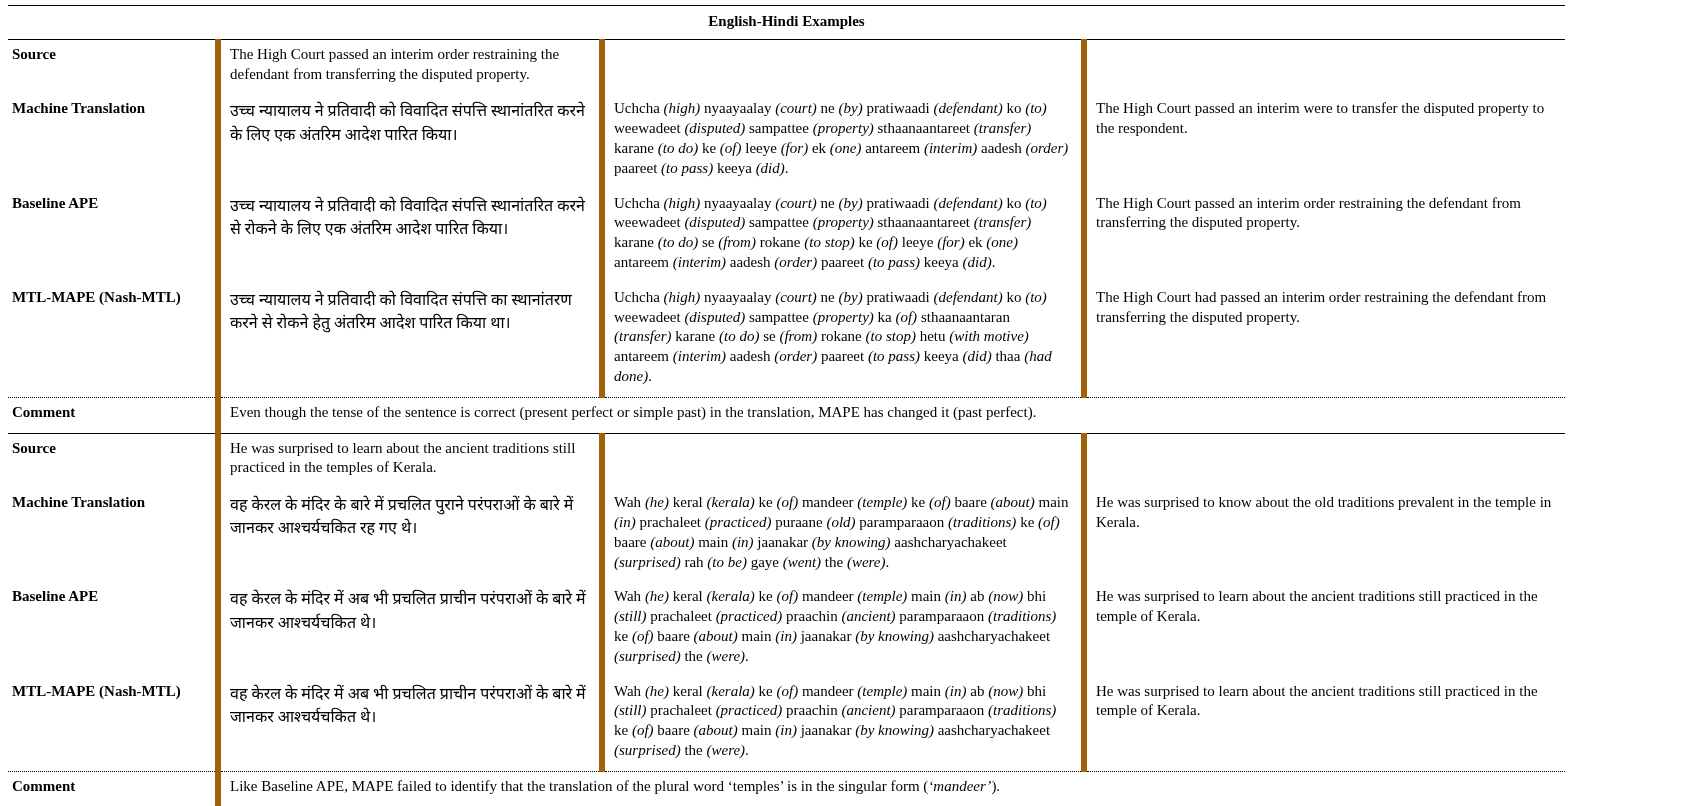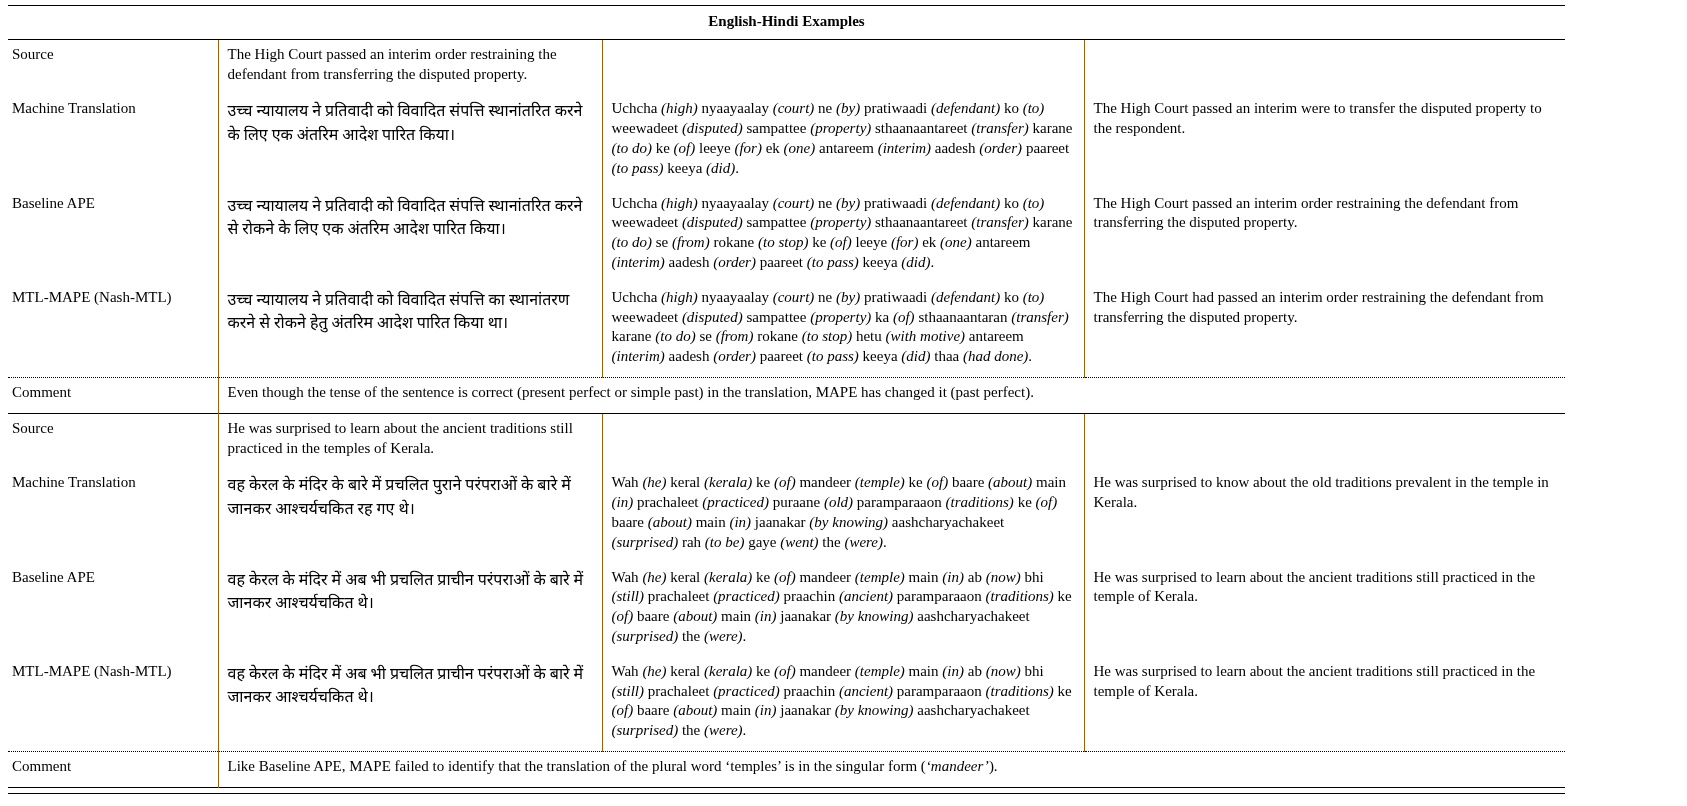--- a/index.html
+++ b/index.html
@@ -34,24 +34,24 @@
     line-height: 1.32;
     word-wrap: break-word;
     margin-top: 44px;
   }
   tr.title-row td {
     text-align: center;
     font-weight: bold;
     padding: 6px 0 7px 0;
     border-bottom: 1px solid #000;
   }
-  td.v { border-left: 1px solid #a16207; font-family: Liberation Serif, serif; }
+  td.v { border-left: 6px solid #a16207; font-family: Liberation Serif, serif; }
 
   td.label-cell {
-    font-weight: normal;
+    font-weight: bold;
     padding-left: 4px;
     white-space: nowrap;
   }
   .hindi {
     font-size: 16px;
     line-height: 1.45;
   }
   tr.r-source  { height: 54px; }
   tr.r-system  { height: 90px; }
   tr.r-comment { height: 30px; }

